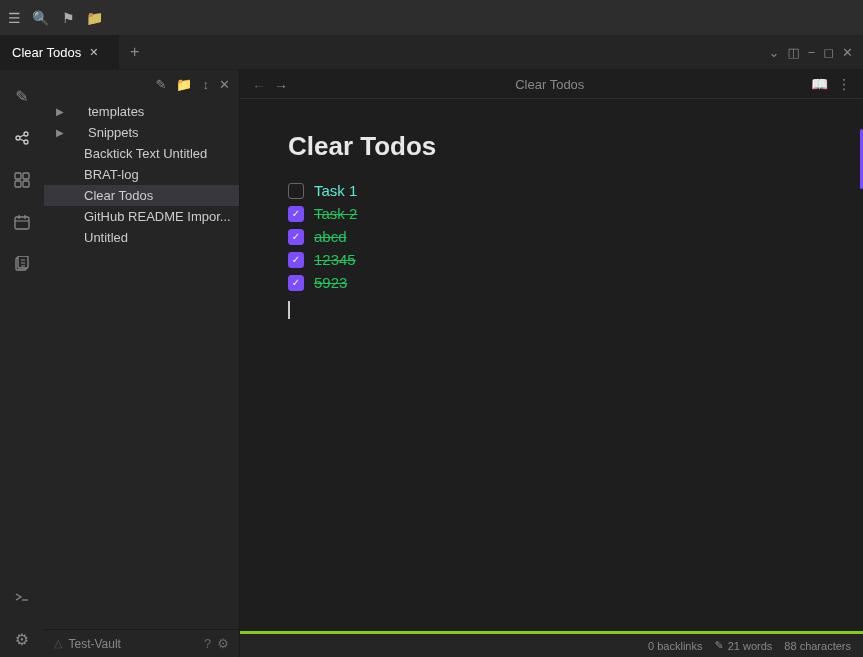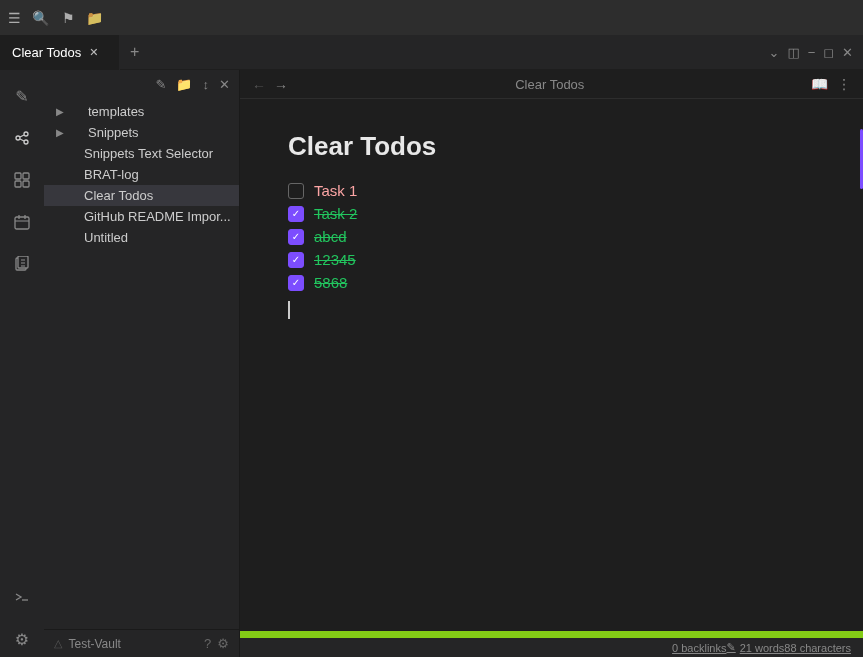--- a/index.html
+++ b/index.html
@@ -271,46 +271,46 @@
       justify-content: center;
       cursor: pointer;
     }
     .todo-checkbox.checked {
       background: #7c4dff;
       border-color: #7c4dff;
       color: white;
       font-size: 10px;
     }
     .todo-label {
-      color: #fca5a5;
+      color: #5eead4;
     }
     .todo-label.strikethrough {
       text-decoration: line-through;
       color: #22c55e;
     }
     .cursor-line {
       border-left: 2px solid #cccccc;
       height: 18px;
       display: inline-block;
       margin-top: 4px;
     }
 
     
     .status-bar {
       display: flex;
       align-items: center;
       justify-content: flex-end;
       padding: 3px 12px;
       background: #252526;
-      border-top: 7px solid #84cc16;
+      border-top: 3px solid #84cc16;
       font-size: 11px;
       color: #888;
+      gap: 12px;
       flex-shrink: 0;
       height: 26px;
-      text-decoration: underline;
     }
     .status-item {
       display: flex;
       align-items: center;
       gap: 4px;
     }
 
     
     .scroll-accent {
       position: absolute;
@@ -419,21 +419,21 @@
         <span class="arrow">▶</span>
         <span class="tree-item-label">templates</span>
       </div>
 
       <div class="tree-item">
         <span class="arrow">▶</span>
         <span class="tree-item-label">Snippets</span>
       </div>
 
       <div class="tree-item tree-child">
-        <span class="tree-item-label">Snippets Text Selector</span>
+        <span class="tree-item-label">Backtick Text Untitled</span>
       </div>
 
       <div class="tree-item tree-child">
         <span class="tree-item-label">BRAT-log</span>
       </div>
 
       <div class="tree-item tree-child active">
         <span class="tree-item-label">Clear Todos</span>
       </div>
 
@@ -488,21 +488,21 @@
         </div>
 
 
         <div class="todo-item">
           <div class="todo-checkbox checked">✓</div>
           <span class="todo-label strikethrough">12345</span>
         </div>
 
         <div class="todo-item">
           <div class="todo-checkbox checked">✓</div>
-          <span class="todo-label strikethrough">5868</span>
+          <span class="todo-label strikethrough">5923</span>
         </div>
 
         <div class="todo-item">
           <span class="cursor-line"></span>
         </div>
 
       </div>
 
       <div class="scroll-accent">
         <div class="scroll-accent-bar"></div>

